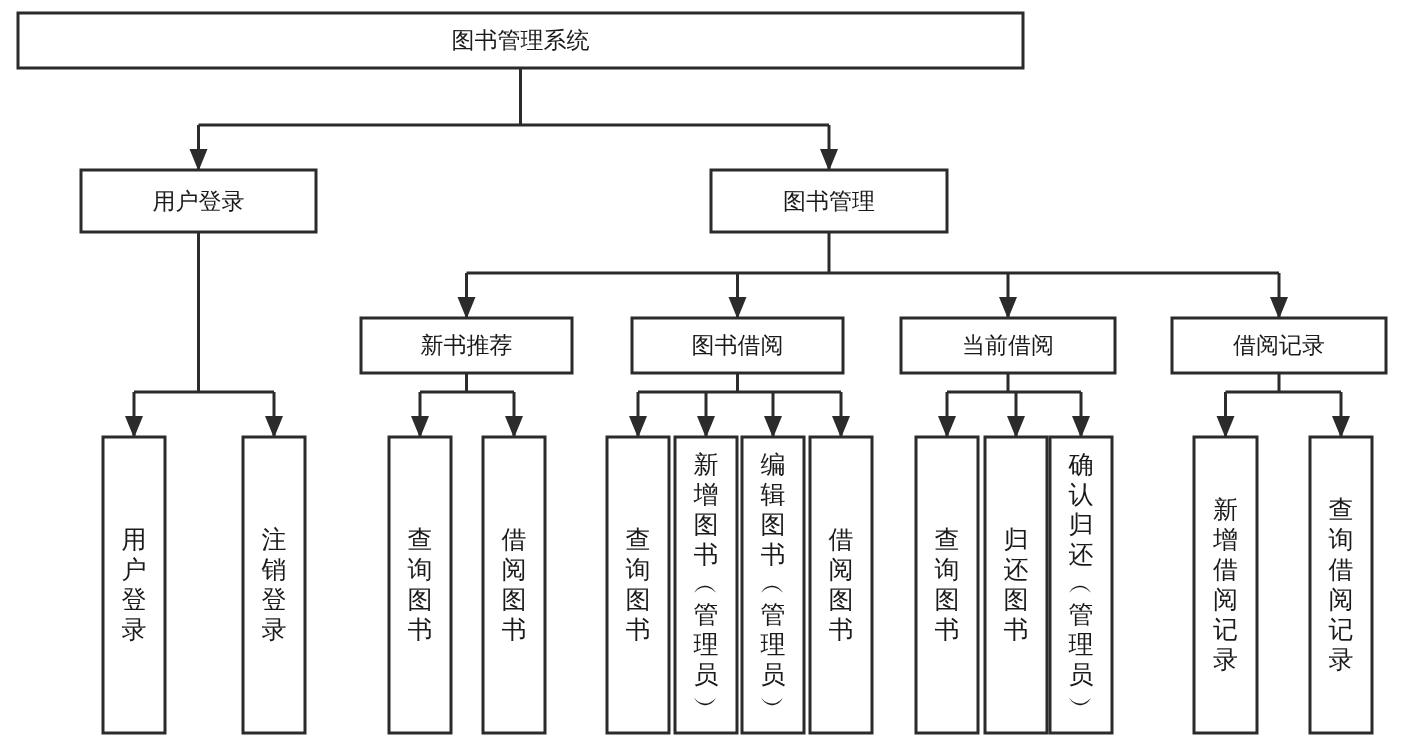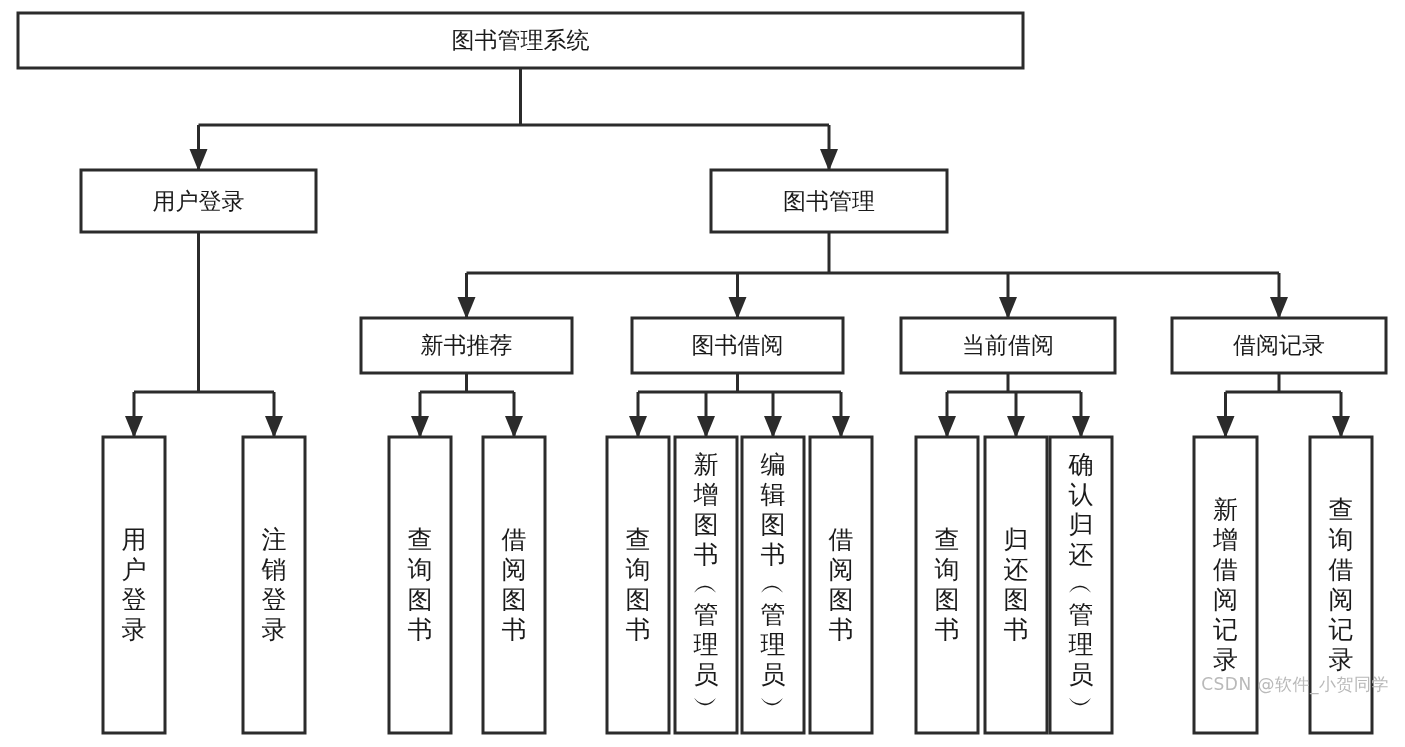--- a/index.html
+++ b/index.html
@@ -220,15 +220,14 @@
           <text x="1225.5" y="518.4" class="node-label-v"><tspan x="1225.5" dy="0">新</tspan><tspan x="1225.5" dy="30">增</tspan><tspan x="1225.5" dy="30">借</tspan><tspan x="1225.5" dy="30">阅</tspan><tspan x="1225.5" dy="30">记</tspan><tspan x="1225.5" dy="30">录</tspan></text>
         </g>
         <g>
           <rect x="1310" y="437" width="62" height="296" class="node-rect"></rect>
           <text x="1341" y="518.4" class="node-label-v"><tspan x="1341" dy="0">查</tspan><tspan x="1341" dy="30">询</tspan><tspan x="1341" dy="30">借</tspan><tspan x="1341" dy="30">阅</tspan><tspan x="1341" dy="30">记</tspan><tspan x="1341" dy="30">录</tspan></text>
         </g>
       </g>
 
   </svg>
 
-  <div class="watermark">CSDN @软件_小贺同学</div>
 
 </div>
 
 </body></html>

